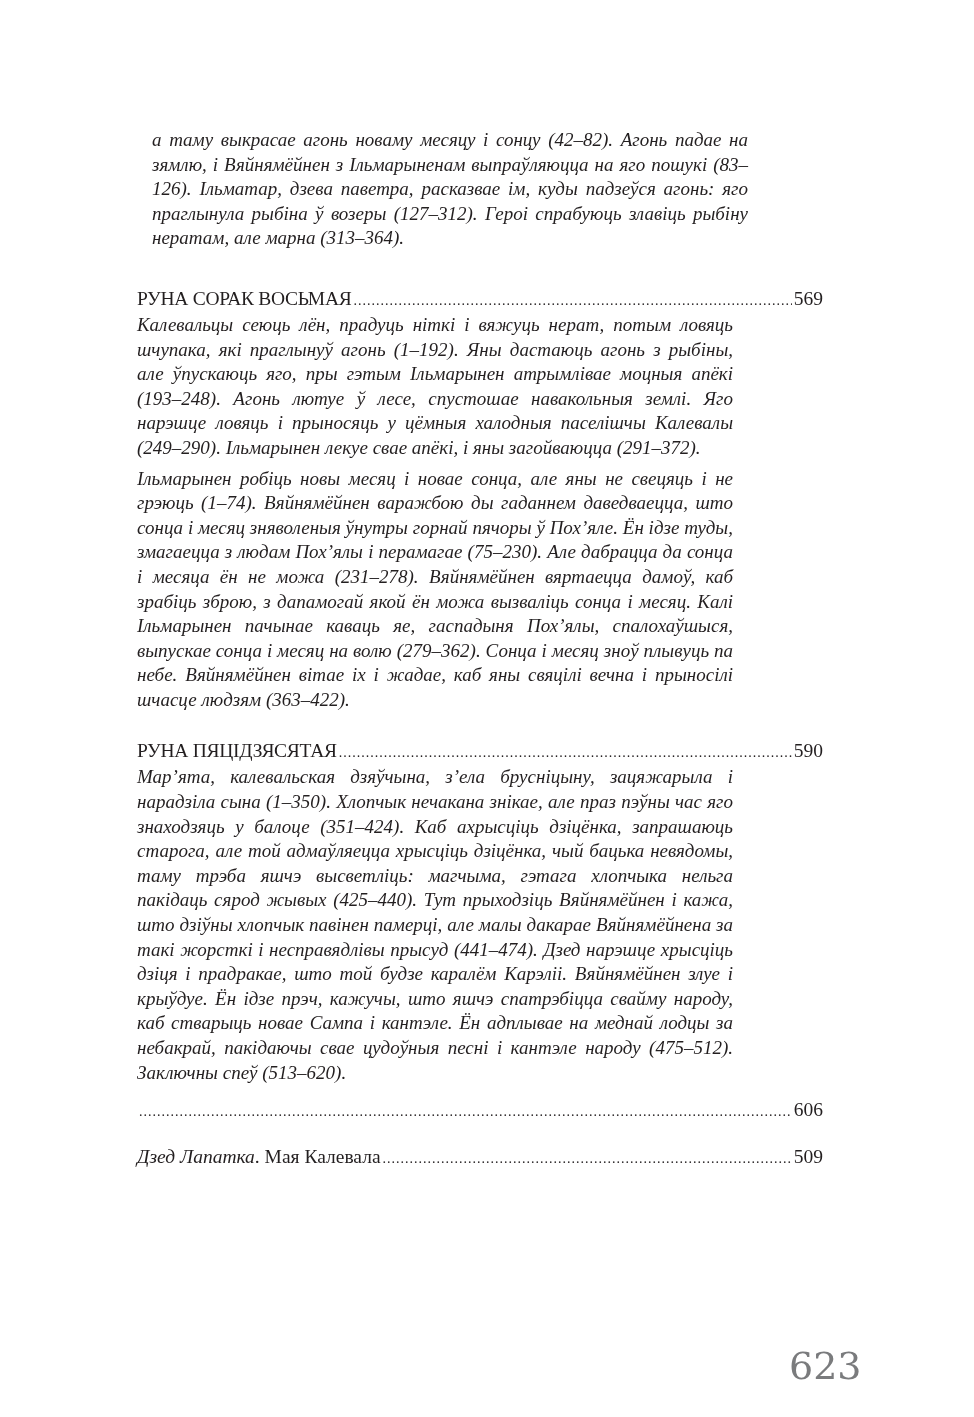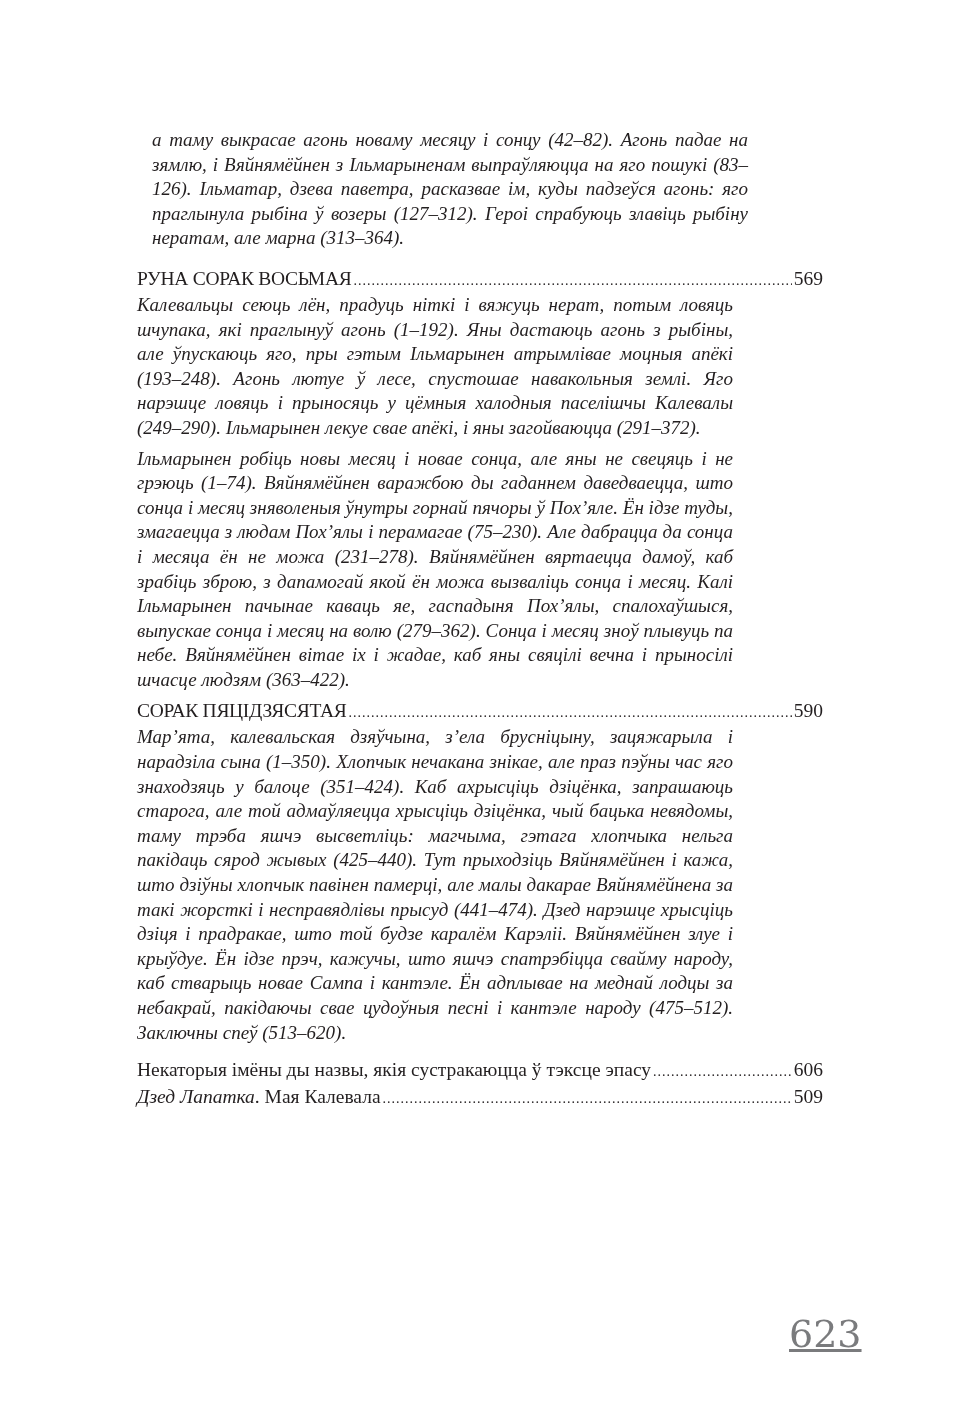--- a/index.html
+++ b/index.html
@@ -4,29 +4,29 @@
 <style>
   html, body { margin: 0; padding: 0; background: #ffffff; }
   body { width: 974px; height: 1417px; position: relative; overflow: hidden;
          font-family: "Liberation Serif", "DejaVu Serif", serif; color: #231f20; }
   .page { position: absolute; left: 137px; top: 113px; width: 686px; }
   .summary { margin-left: 49px; width: 596px; font-style: italic; font-size: 19px;
              line-height: 24.6px; text-align: justify; }
   .entry { margin-top: 6px; }
   .toc-line { display: flex; align-items: baseline; font-size: 19.5px; line-height: 25px;
               white-space: nowrap; }
-  .toc-line .title { flex: 0 0 auto; }
+  .toc-line .title { flex: 0 0 auto; margin-top: 20px; }
   .toc-line .dots { flex: 1 1 auto; overflow: hidden; margin: 0 2px; color: #231f20; }
   .toc-line .dots::after { content: "......................................................................................................................................................................................................"; letter-spacing: 1px; font-size: 14px; }
   .toc-line .page-num { flex: 0 0 auto; text-align: right; }
   .heading .title { letter-spacing: -0.3px; }
   .appendix { margin-top: 12px; }
   .author { font-style: italic; }
-  .folio { position: absolute; left: 789px; top: 1312px; font-size: 38px; color: #7a7b7d;
-           font-family: "DejaVu Serif", serif; font-weight: normal; letter-spacing: 0px; text-decoration: underline; }
+  .folio { position: absolute; left: 789px; top: 1344px; font-size: 38px; color: #7a7b7d;
+           font-family: "DejaVu Serif", serif; font-weight: normal; letter-spacing: 0px; }
 </style>
 </head>
 <body>
 
 <div class="page">
 
   <p class="summary" style="margin:15px;">а таму выкрасае агонь новаму месяцу і сонцу (42–82). Агонь падае на зямлю, і Вяйнямёйнен з Ільмарыненам выпраўляюцца на яго пошукі (83–126). Ільматар, дзева паветра, расказвае ім, куды падзеўся агонь: яго праглынула рыбіна ў возеры (127–312). Героі спрабуюць злавіць рыбіну нератам, але марна (313–364).</p>
 
   <div class="entry">
     <div class="toc-line heading">
@@ -36,30 +36,29 @@
     </div>
     <p class="summary" style="margin:0;">Калевальцы сеюць лён, прадуць ніткі і вяжуць нерат, потым ловяць шчупака, які праглынуў агонь (1–192). Яны дастаюць агонь з рыбіны, але ўпускаюць яго, пры гэтым Ільмарынен атрымлівае моцныя апёкі (193–248). Агонь лютуе ў лесе, спустошае навакольныя землі. Яго нарэшце ловяць і прыносяць у цёмныя халодныя паселішчы Калевалы (249–290). Ільмарынен лекуе свае апёкі, і яны загойваюцца (291–372).</p>
   </div>
 
   <div class="entry">
     <p class="summary" style="margin:0;">Ільмарынен робіць новы месяц і новае сонца, але яны не свецяць і не грэюць (1–74). Вяйнямёйнен варажбою ды гаданнем даведваецца, што сонца і месяц зняволеныя ўнутры горнай пячоры ў Пох’яле. Ён ідзе туды, змагаецца з людам Пох’ялы і перамагае (75–230). Але дабрацца да сонца і месяца ён не можа (231–278). Вяйнямёйнен вяртаецца дамоў, каб зрабіць зброю, з дапамогай якой ён можа вызваліць сонца і месяц. Калі Ільмарынен пачынае каваць яе, гаспадыня Пох’ялы, спалохаўшыся, выпускае сонца і месяц на волю (279–362). Сонца і месяц зноў плывуць па небе. Вяйнямёйнен вітае іх і жадае, каб яны свяцілі вечна і прыносілі шчасце людзям (363–422).</p>
   </div>
 
   <div class="entry">
     <div class="toc-line heading">
-      <span class="title">СОРАК ПЯЦІДЗЯСЯТАЯ</span>
+      <span class="title">РУНА ПЯЦІДЗЯСЯТАЯ</span>
       <span class="dots"></span>
       <span class="page-num">590</span>
     </div>
     <p class="summary" style="margin:0;">Мар’ята, калевальская дзяўчына, з’ела брусніцыну, зацяжарыла і нарадзіла сына (1–350). Хлопчык нечакана знікае, але праз пэўны час яго знаходзяць у балоце (351–424). Каб ахрысціць дзіцёнка, запрашаюць старога, але той адмаўляецца хрысціць дзіцёнка, чый бацька невядомы, таму трэба яшчэ высветліць: магчыма, гэтага хлопчыка нельга пакідаць сярод жывых (425–440). Тут прыходзіць Вяйнямёйнен і кажа, што дзіўны хлопчык павінен памерці, але малы дакарае Вяйнямёйнена за такі жорсткі і несправядлівы прысуд (441–474). Дзед нарэшце хрысціць дзіця і прадракае, што той будзе каралём Карэліі. Вяйнямёйнен злуе і крыўдуе. Ён ідзе прэч, кажучы, што яшчэ спатрэбіцца свайму народу, каб стварыць новае Сампа і кантэле. Ён адплывае на меднай лодцы за небакрай, пакідаючы свае цудоўныя песні і кантэле народу (475–512). Заключны спеў (513–620).</p>
   </div>
 
   <div class="appendix">
     <div class="toc-line">
-      <span class="title">Некаторыя імёны ды назвы, якія сустракаюцца ў тэксце эпасу</span>
       <span class="dots"></span>
       <span class="page-num">606</span>
     </div>
     <div class="toc-line">
       <span class="title"><span class="author">Дзед Лапатка</span><span>. Мая Калевала</span></span>
       <span class="dots"></span>
       <span class="page-num">509</span>
     </div>
   </div>
 </div>

